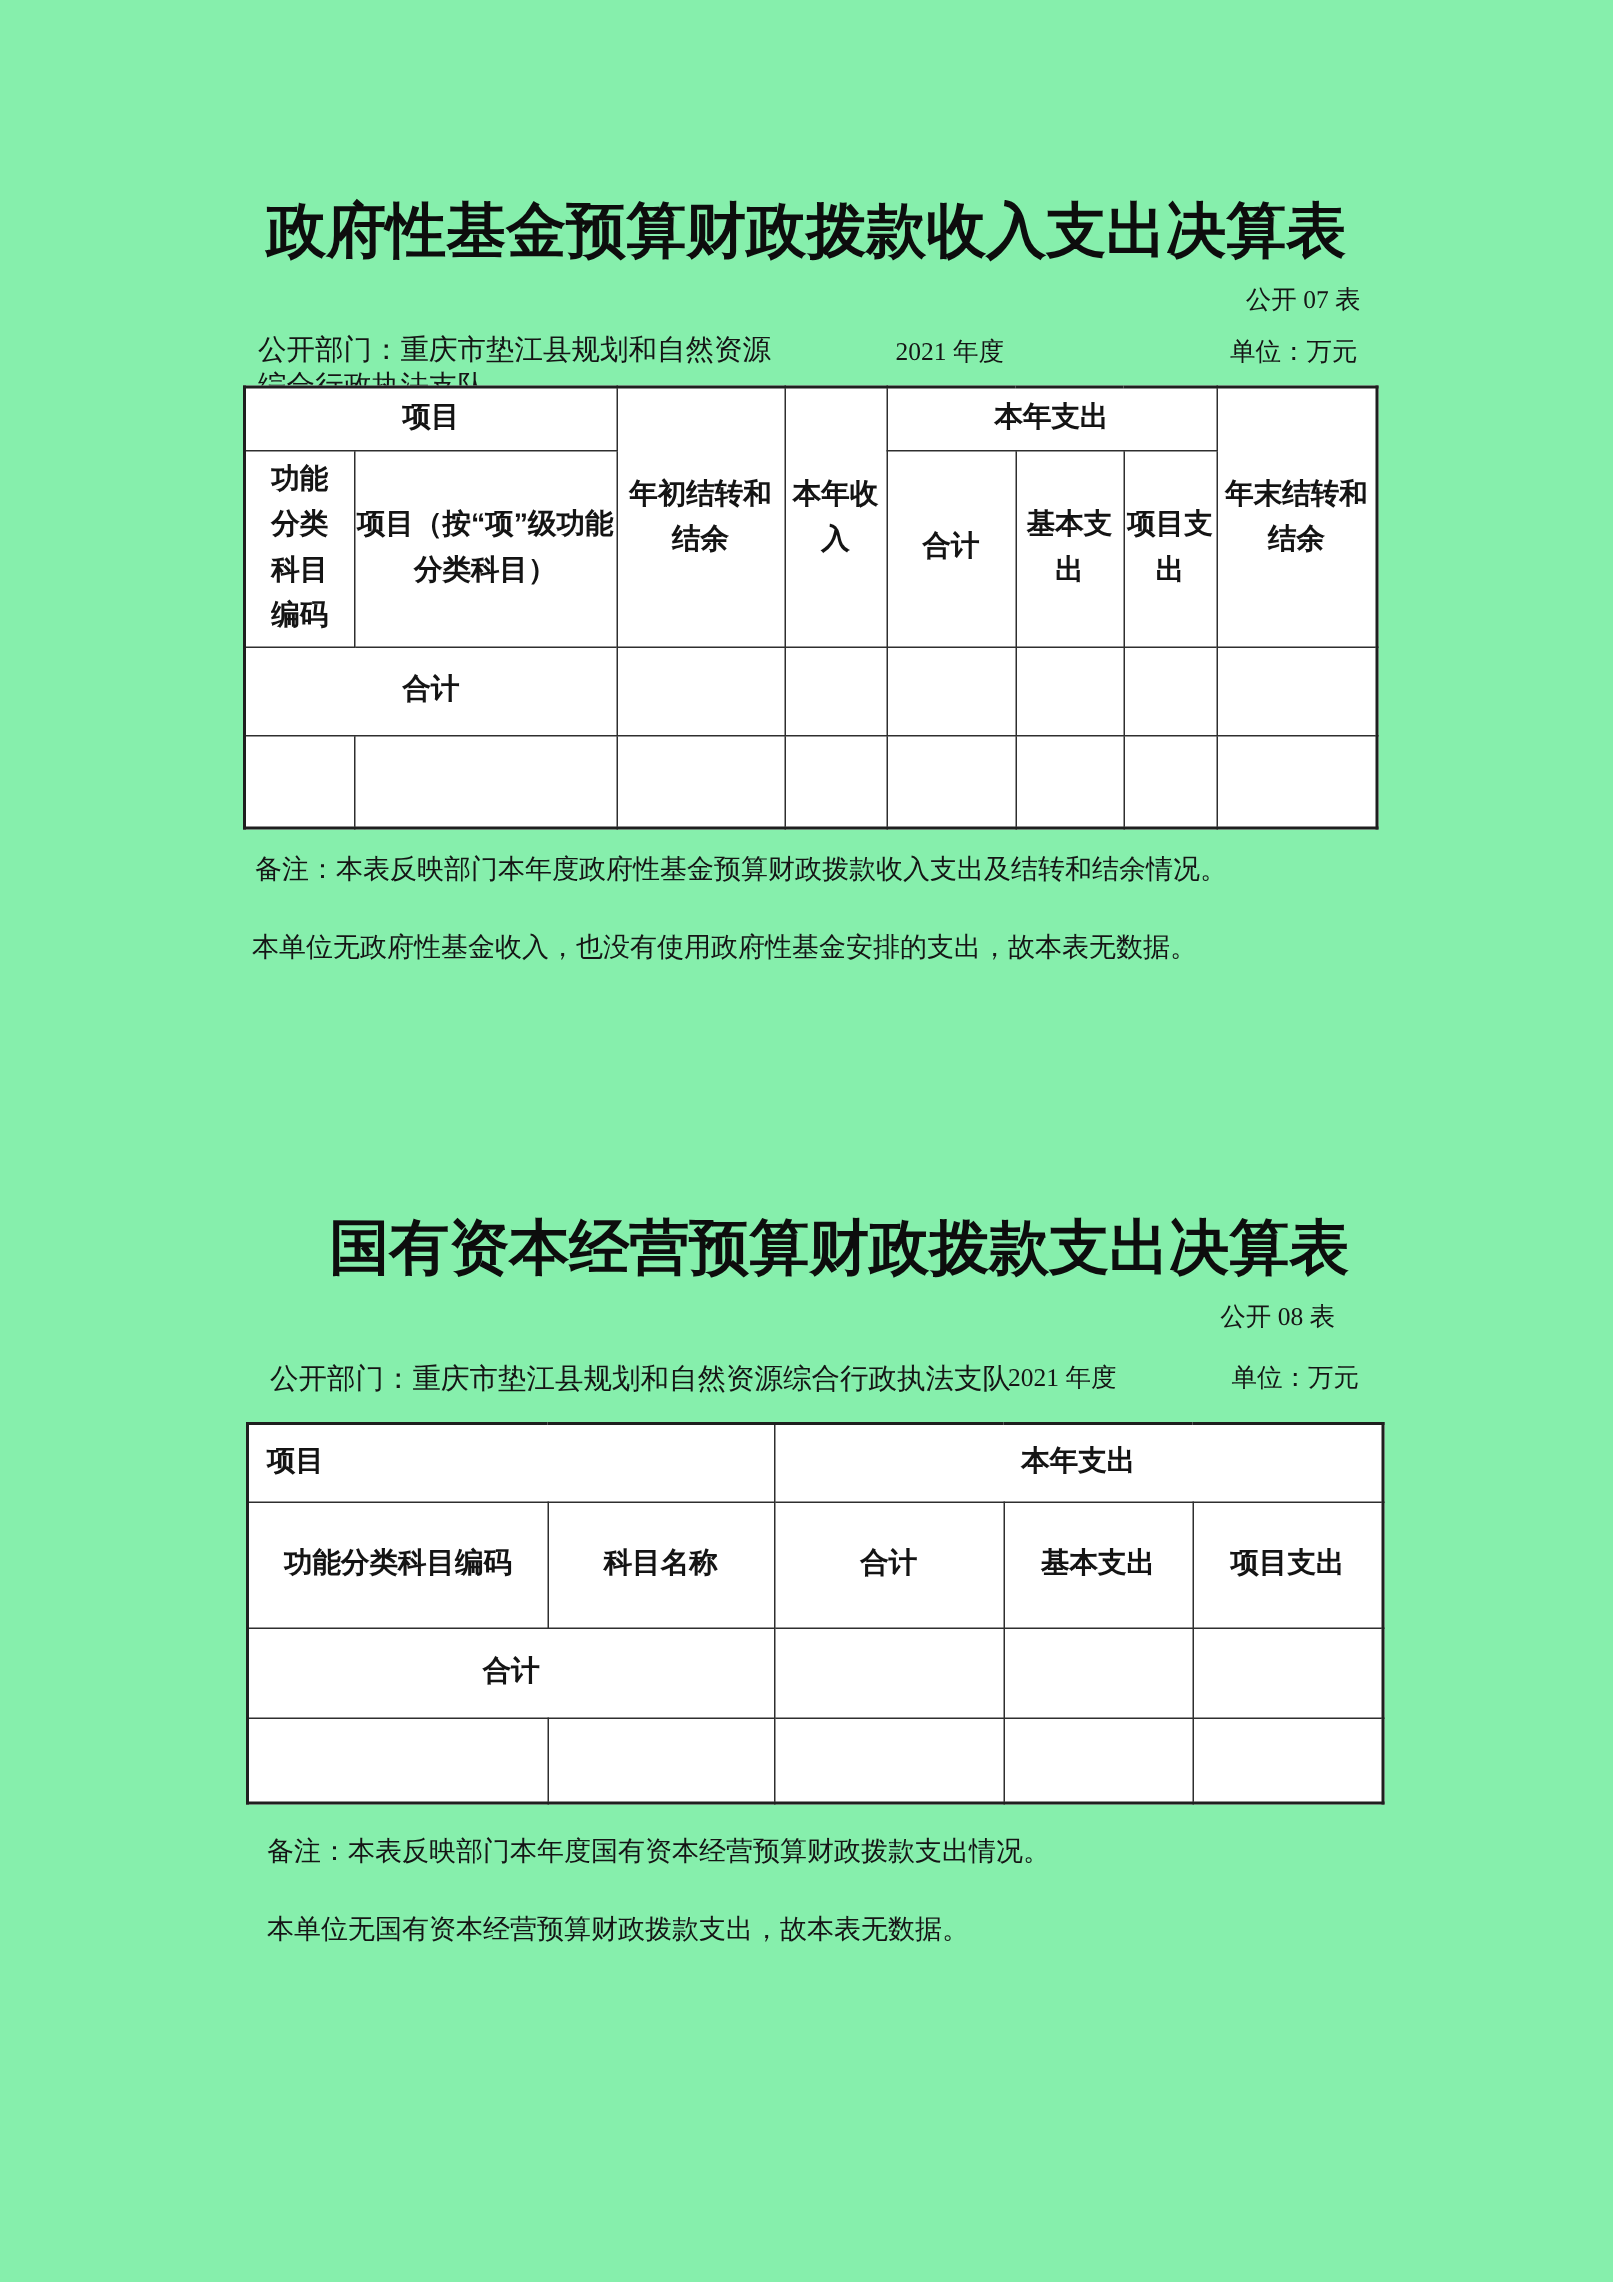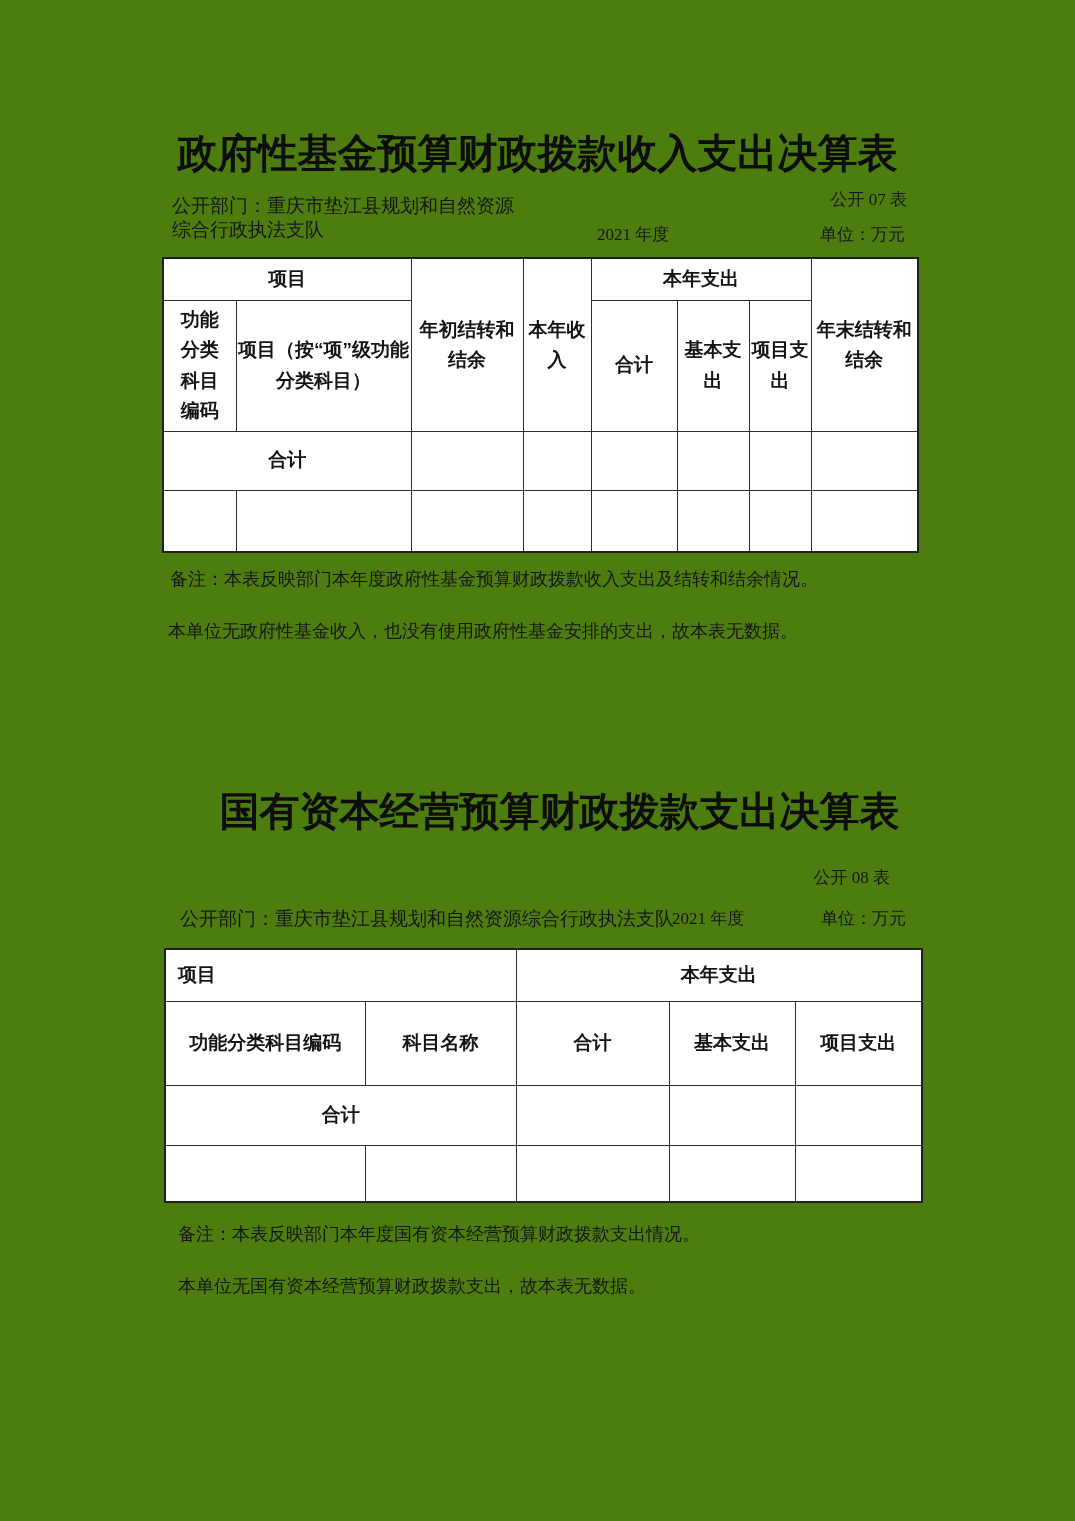--- a/index.html
+++ b/index.html
@@ -1,44 +1,44 @@
 <!DOCTYPE html>
 <html><head>
 <meta charset="utf-8">
 <style>
   * { margin:0; padding:0; box-sizing:border-box; }
   html,body { background:#ffffff; }
   .page {
     position:relative;
     width:1075px; height:1521px;
-    background:#4d7c0f;
+    background:#86efac;
     color:#151515;
     font-family:"Liberation Serif","DejaVu Serif",serif;
     overflow:hidden;
   }
   .doc-title {
     position:absolute; left:0; width:100%;
     text-align:center;
     font-family:"Liberation Sans","DejaVu Sans",sans-serif;
     font-weight:bold;
     font-size:40px;
     color:#0d0d0d;
     white-space:nowrap;
   }
   .t1 { top:126px; }
-  .t2 { top:784px;padding-left:44px; }
+  .t2 { top:804px;padding-left:44px; }
   .sheet-label {
     position:absolute;
     font-size:17px;
     white-space:nowrap;
   }
   .sl1 { top:188px; right:168px;margin-left:26px; }
   .sl2 { top:866px; right:185px;text-align:center; }
   .dept-block {
-    position:absolute; left:172px; top:194px;
+    position:absolute; left:172px; top:222px;
     font-size:19px; line-height:24px;
     white-space:nowrap;
   }
   .meta { position:absolute; font-size:17px; white-space:nowrap; }
   .y1 { left:597px; top:223px; }
   .u1 { top:223px; right:170px; }
   .dept2 { left:180px; top:906px; font-size:19px; }
   .y2 { left:672px; top:907px; }
   .u2 { top:907px; right:169px; }
 

